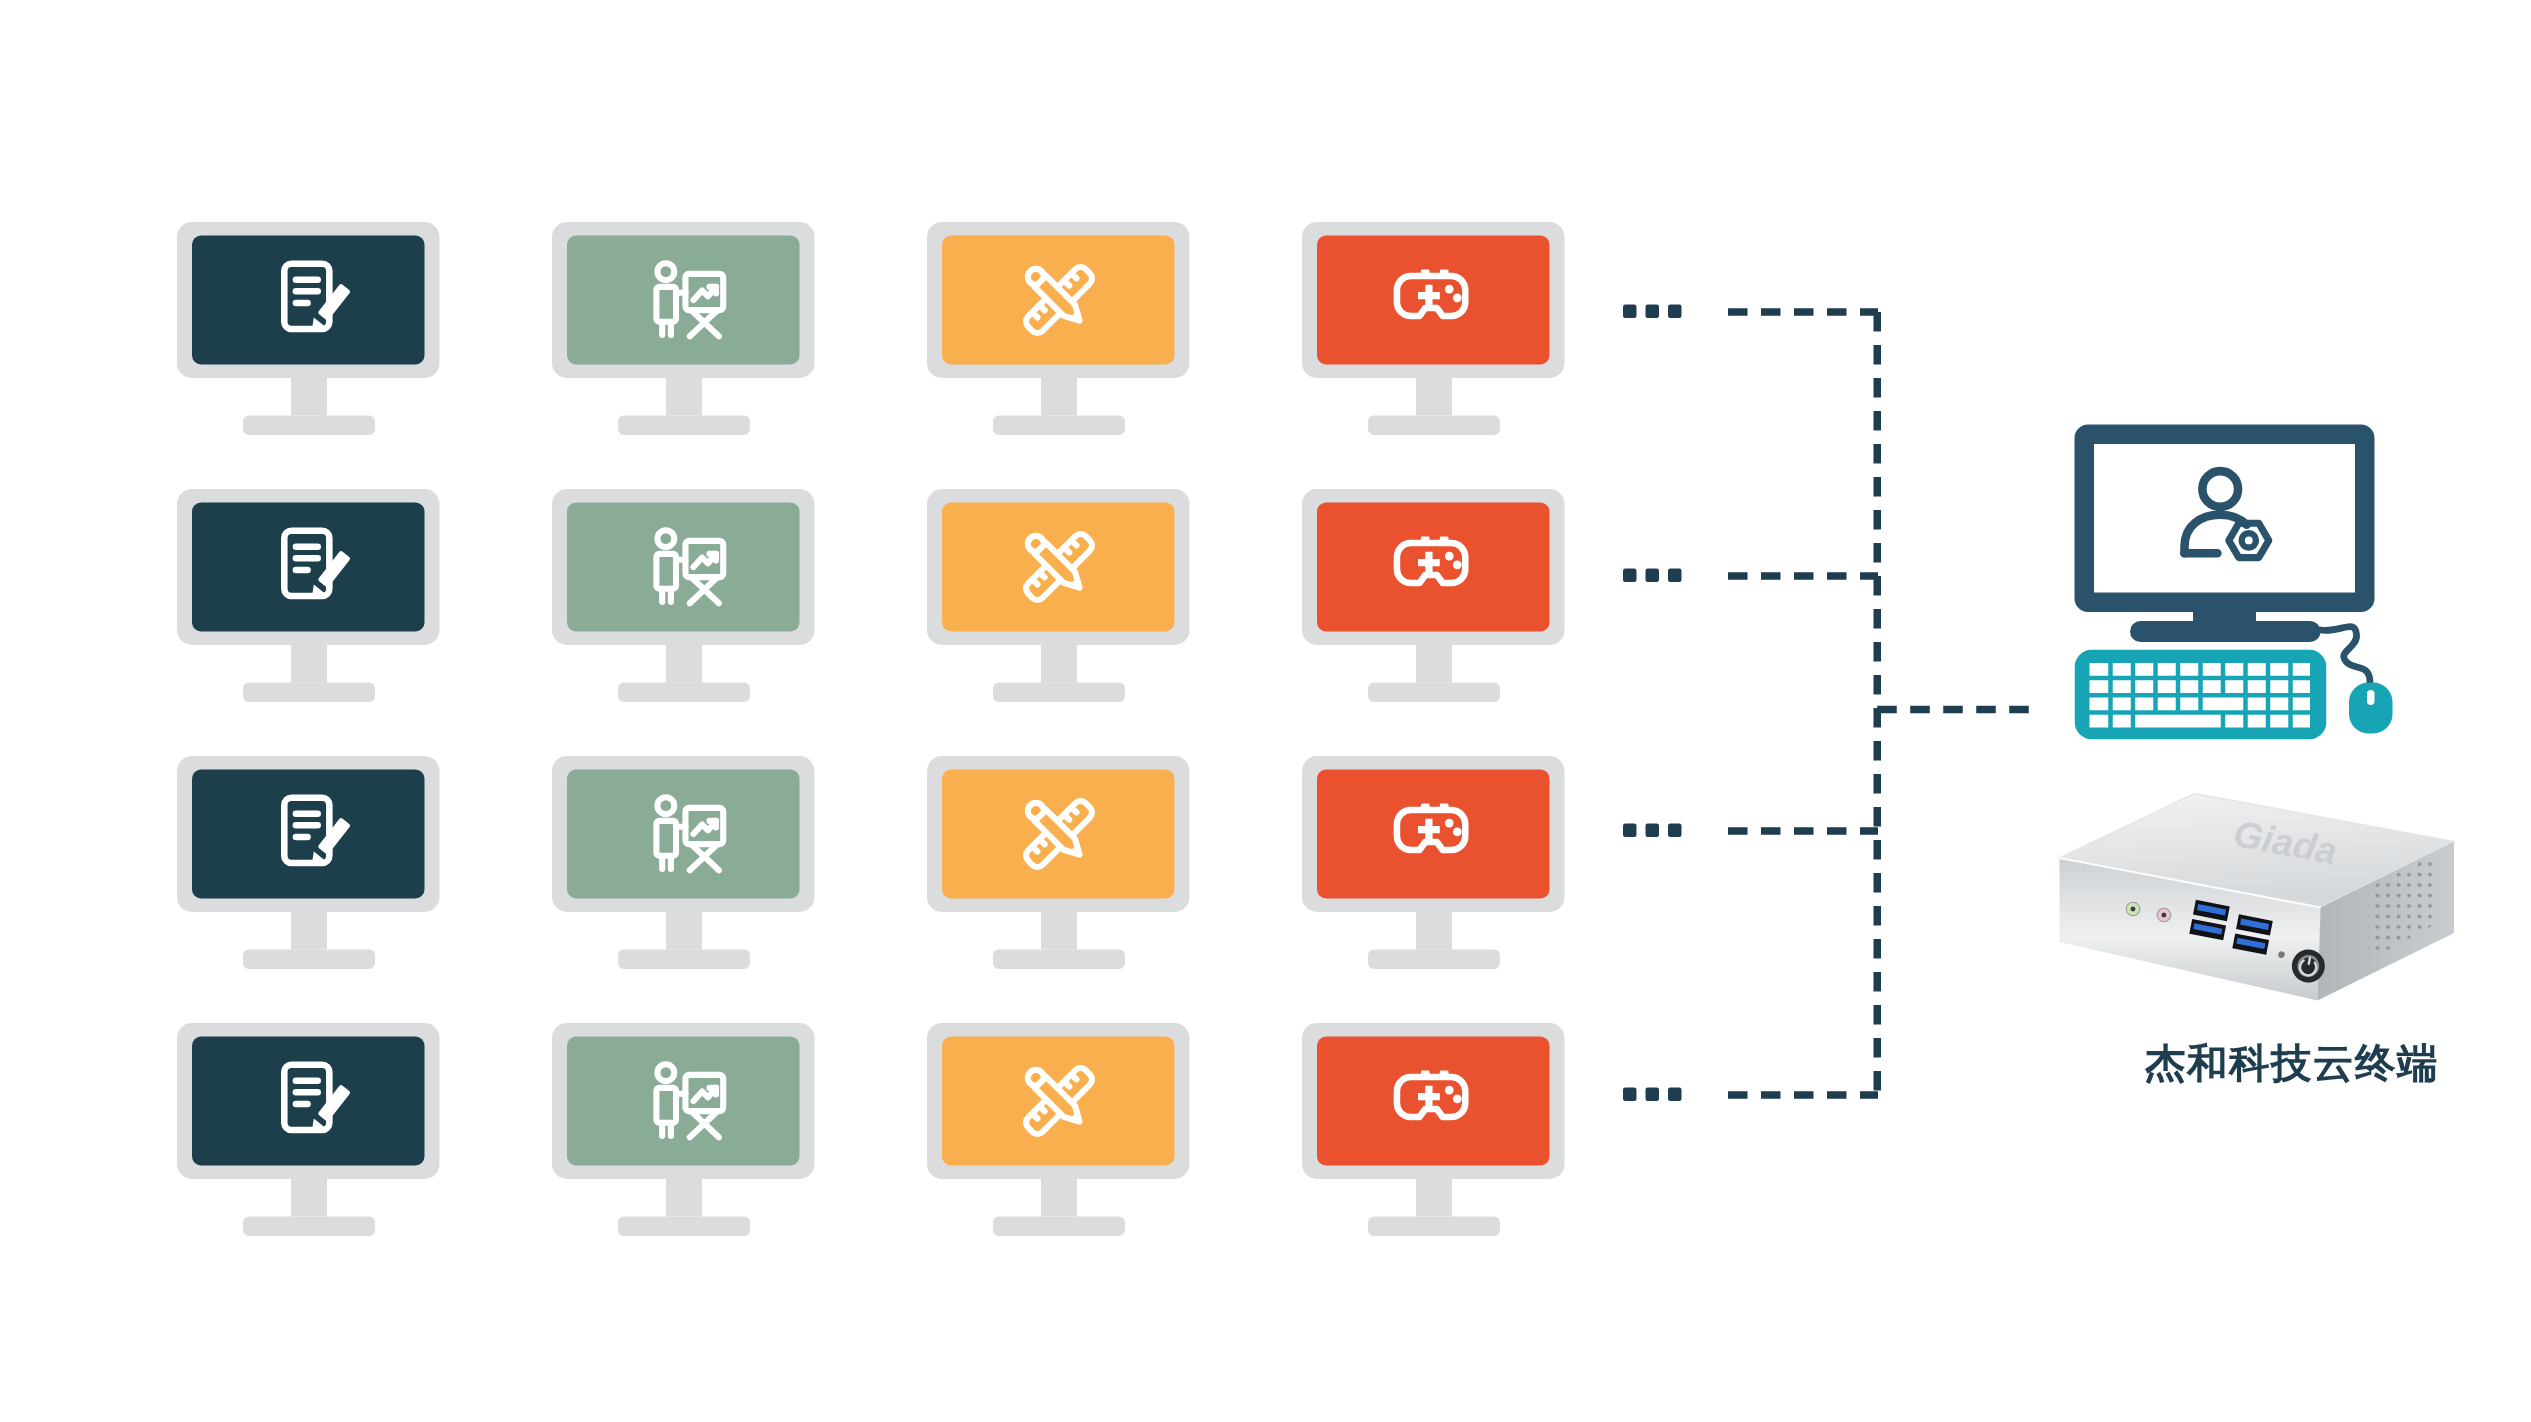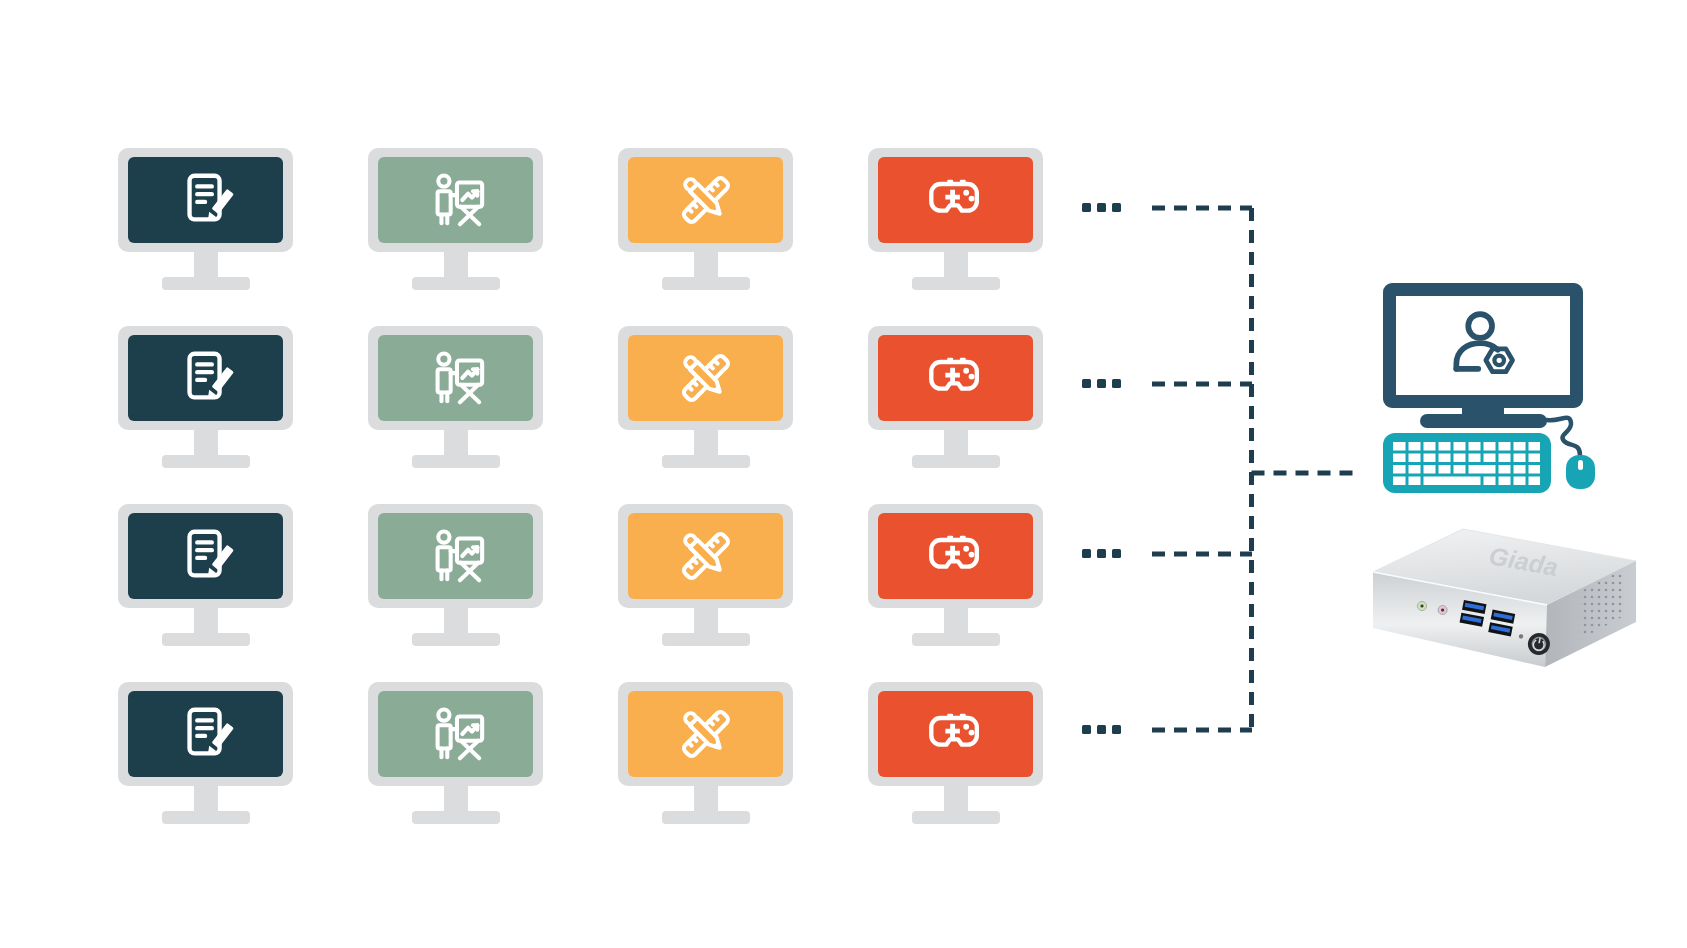--- a/index.html
+++ b/index.html
@@ -428,14 +428,15 @@
       <circle cx="103" cy="11" r="2.2" fill="#75787c"></circle>
       <circle cx="122" cy="15" r="11" fill="#26292d"></circle>
       <circle cx="122" cy="15" r="6.5" fill="none" stroke="#8d9196" stroke-width="1.6"></circle>
       <g stroke="#d7dadc" stroke-width="1.6" fill="none" stroke-linecap="round">
         <line x1="122" y1="9.5" x2="122" y2="13.5"></line>
         <path d="M118.2,12 a5.4,5.4 0 1 0 7.6,0"></path>
       </g>
     </g>
   </svg>
 
+  <div class="device-label">杰和科技云终端</div>
 
 </div>
 
 </body></html>

